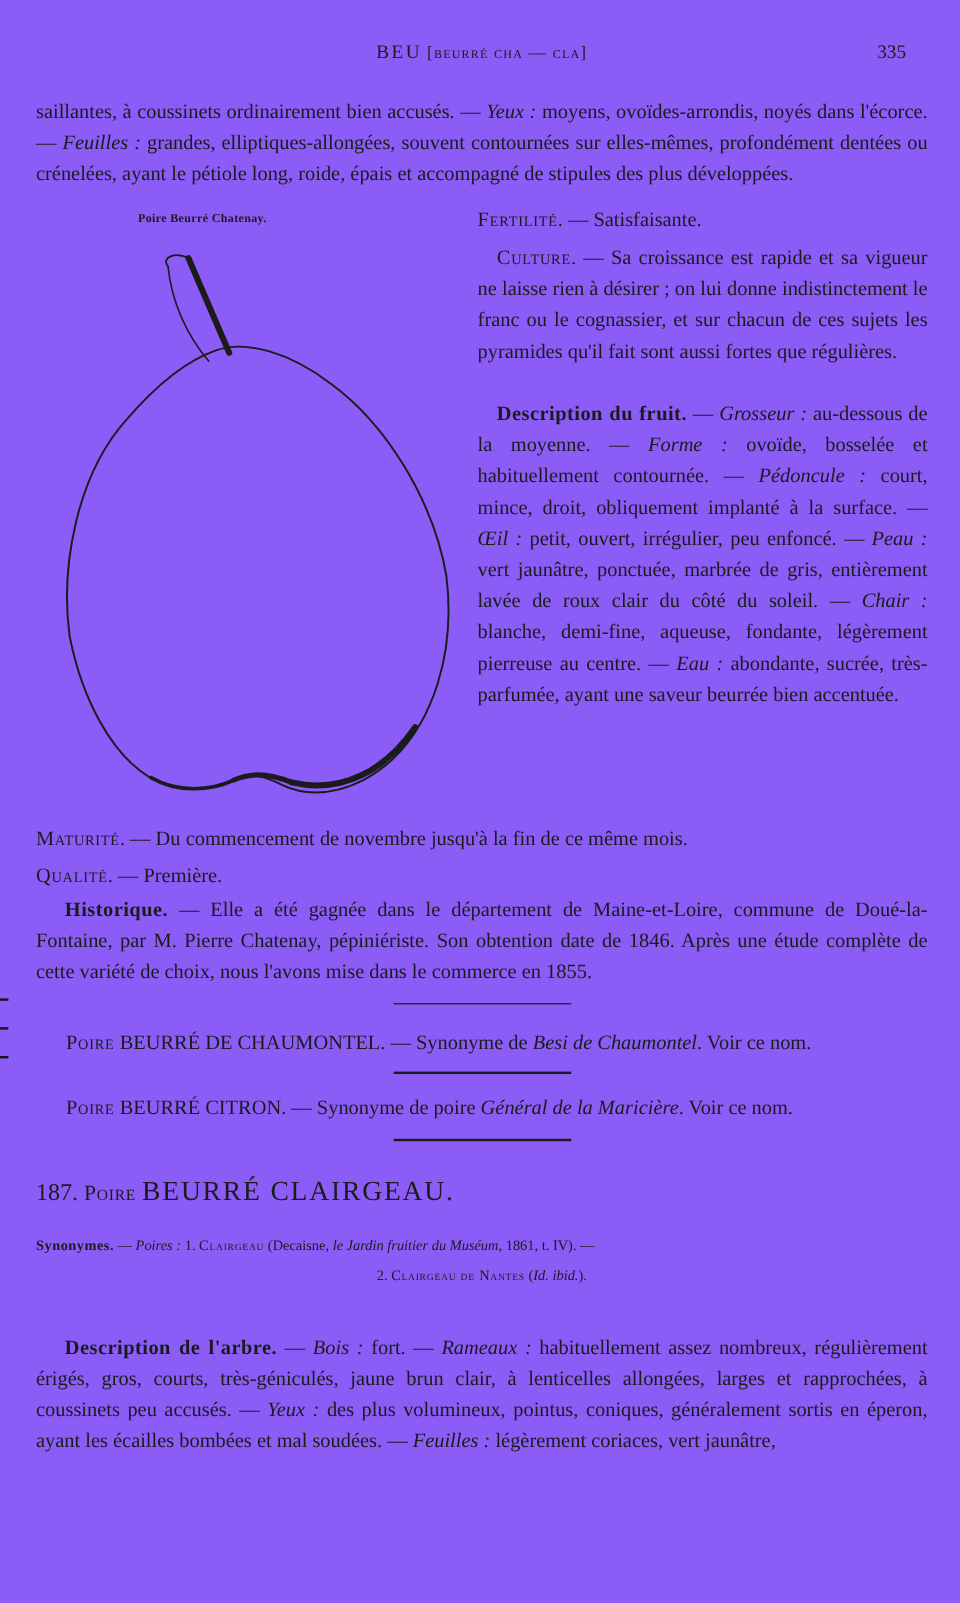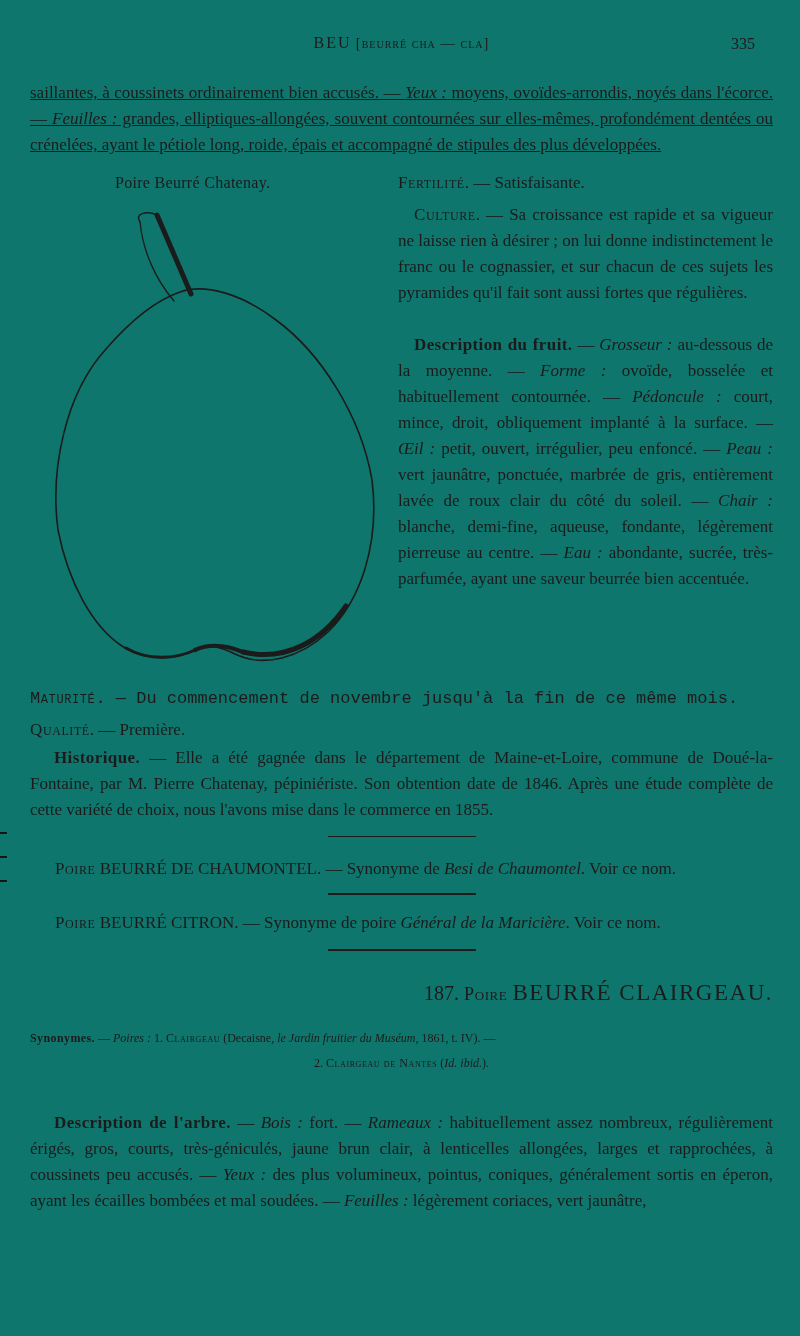--- a/index.html
+++ b/index.html
@@ -1,20 +1,20 @@
 <!DOCTYPE html>
 <html><head>
 <meta charset="utf-8">
 <style>
   html,body{margin:0;padding:0;background:#e8e8e4;}
   .page{
     position:relative;
     width:800px;height:1336px;
     margin:0 auto;
-    background:#0f766e;
+    background:#8b5cf6;
     box-sizing:border-box;
     padding:30px 27px 0 30px;
     font-family:"Liberation Serif","DejaVu Serif",serif;
     font-size:17px;line-height:26px;
     color:#1b1b1b;
     overflow:hidden;
   }
   p{margin:0;}
   .justify{text-align:justify;}
   
@@ -22,43 +22,43 @@
   .s-i{font-style:italic;}
   .s-b{font-weight:700;letter-spacing:0.4px;}
   .s-sc{font-variant:small-caps;letter-spacing:0.6px;}
   .s-lg{font-size:23px;letter-spacing:1.5px;}
 
   .header{position:relative;text-align:center;height:24px;}
   .header .title-main{font-size:16px;letter-spacing:2px;}
   .header .title-bracket{font-variant:small-caps;font-size:14.5px;letter-spacing:1px;}
   .header .pagenum{position:absolute;right:18px;top:1px;font-size:16px;}
 
-  .intro{margin-top:26px;text-decoration:underline;}
+  .intro{margin-top:26px;}
 
   .figure-row{display:flex;margin-top:12px;}
   .figure-col{width:368px;flex:0 0 368px;}
-  .figure-caption{font-weight:400;font-size:16px;margin:0 0 0 85px;letter-spacing:0.3px;}
+  .figure-caption{font-weight:700;font-size:10px;margin:0 0 0 85px;letter-spacing:0.3px;}
   .figure-col svg{display:block;margin-top:4px;}
   .right-col{flex:1;}
   .culture{margin-top:6px;text-indent:16px;}
   .fruit{margin-top:26px;text-indent:16px;font-family:Liberation Serif, serif;}
 
-  .maturite{margin-top:8px;font-family:Liberation Mono, monospace;}
+  .maturite{margin-top:8px;}
   .qualite{margin-top:5px;}
   .historique{margin-top:2px;text-indent:24px;}
 
   .rule{width:148px;border:0;border-top:2px solid #1c1c1c;margin:0 auto;}
   .rule-1{margin-top:13px;border-top-width:1.5px;}
   .rule-2{margin-top:11px;}
   .rule-3{margin-top:13px;}
 
   .entry{margin-top:19px;padding-left:73px;text-indent:-48px;text-align:justify;}
   .entry-2{margin-top:15px;}
 
-  .section-heading{margin-top:27px;text-align:right;font-size:20px;line-height:30px;}
+  .section-heading{margin-top:27px;text-align:left;font-size:20px;line-height:30px;}
   .section-heading .s-sc{font-size:18px;}
 
   .synonymes{margin-top:17px;font-size:12px;line-height:25px;}
   .syn-line2{text-align:center;}
 
   .arbre{margin-top:34px;text-indent:24px;}
 
   .margin-tick{position:absolute;left:0;width:7px;height:2px;background:#151515;}
   .tick-1{top:832px;}
   .tick-2{top:856px;}

